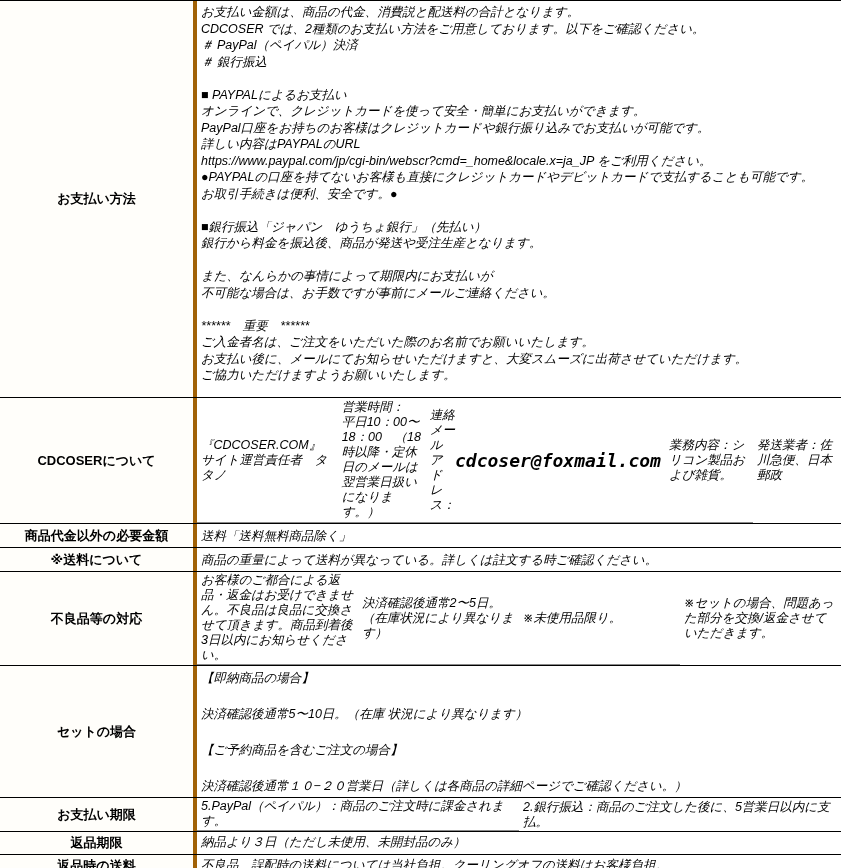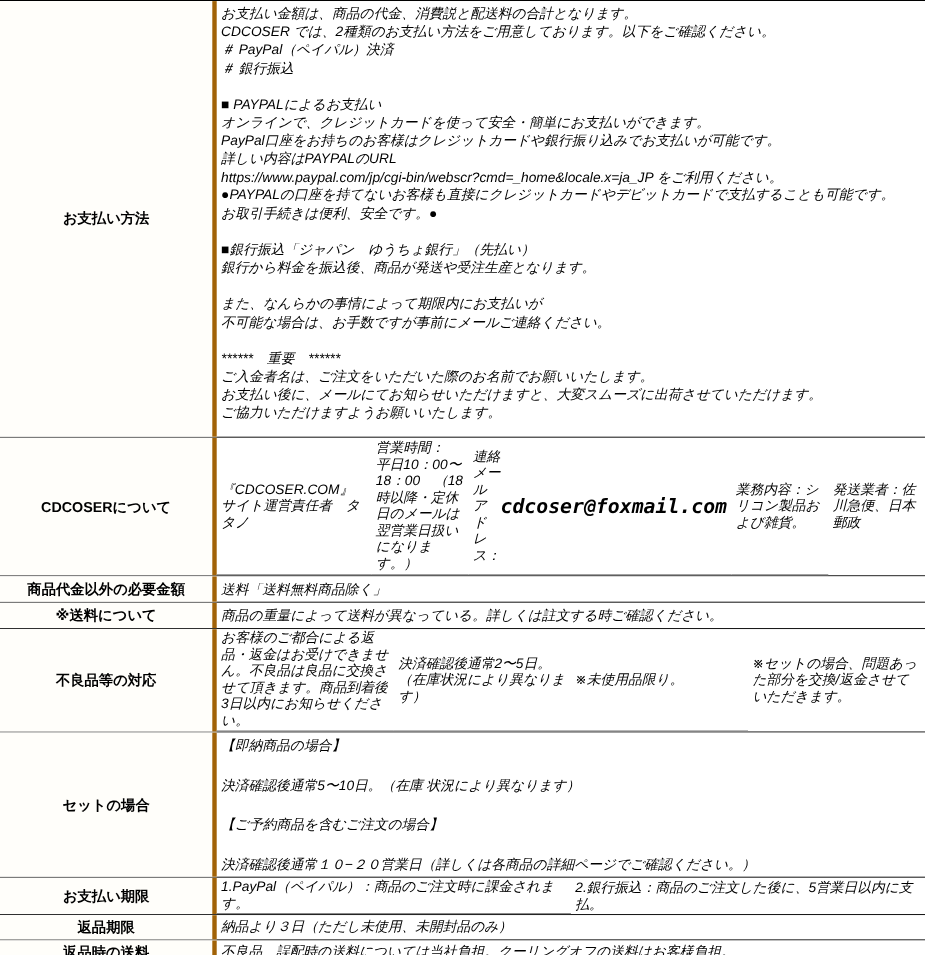--- a/index.html
+++ b/index.html
@@ -126,21 +126,21 @@
 
 【ご予約商品を含むご注文の場合】
 
 決済確認後通常１０−２０営業日（詳しくは各商品の詳細ページでご確認ください。）</div>
     </div>
   </div>
 
   <div class="row row-deadline">
     <div class="th">お支払い期限</div>
     <div class="td subrows">
-      <div class="subrow">1.PayPal（ペイパル）：商品のご注文時に課金されます。</div>
+      <div class="subrow">5.PayPal（ペイパル）：商品のご注文時に課金されます。</div>
       <div class="subrow">2.銀行振込：商品のご注文した後に、5営業日以内に支払。</div>
     </div>
   </div>
 
   <div class="row row-return">
     <div class="th">返品期限</div>
     <div class="td">
       <div class="block single">納品より３日（ただし未使用、未開封品のみ）</div>
     </div>
   </div>

